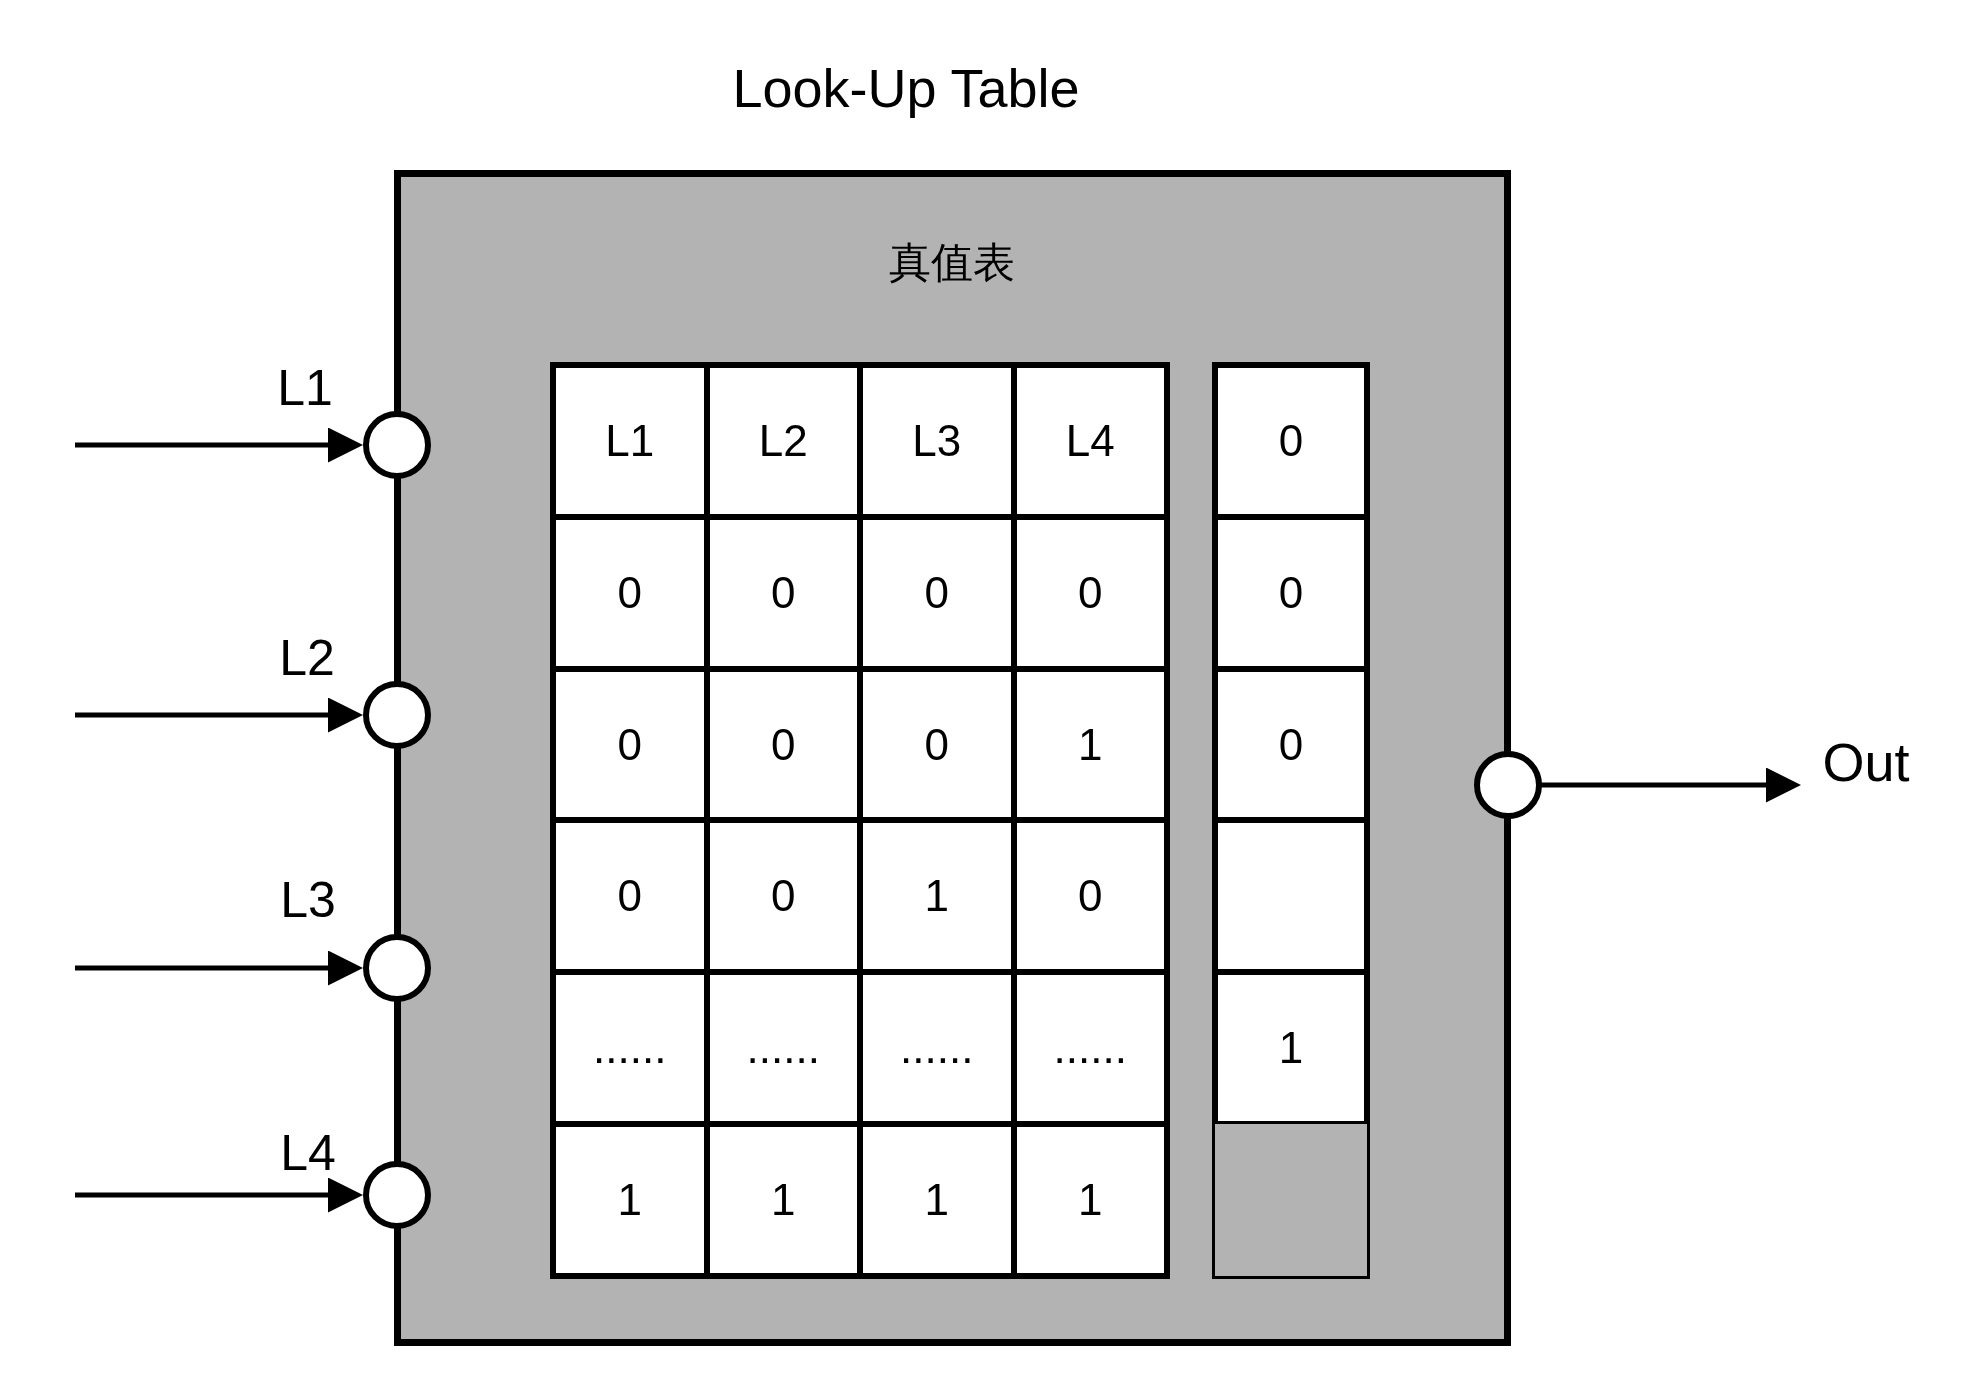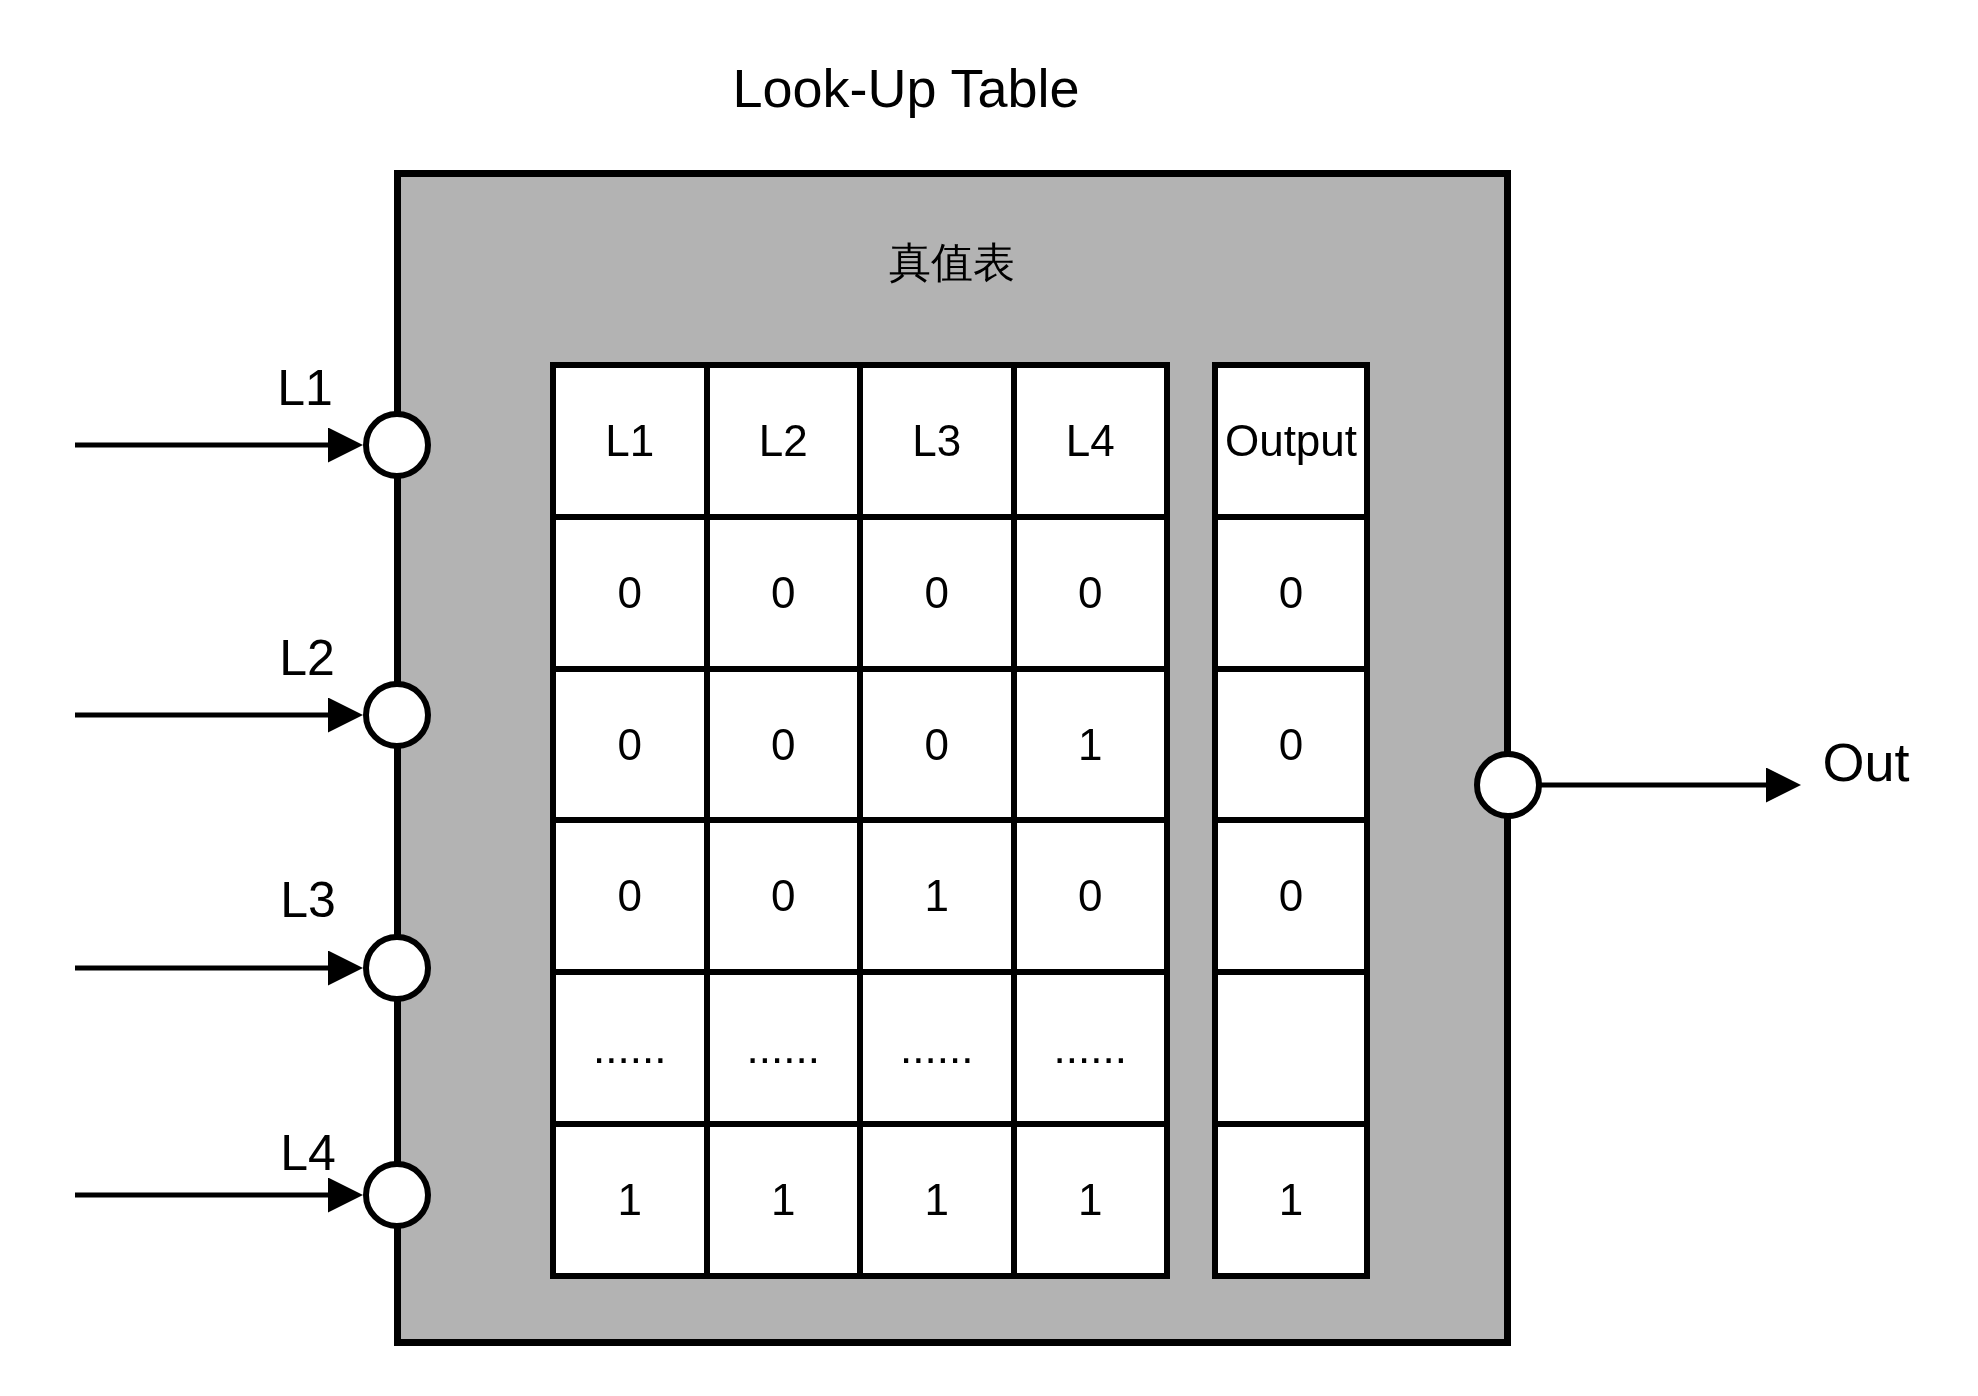--- a/index.html
+++ b/index.html
@@ -99,21 +99,20 @@
     <div class="cell">......</div>
     <div class="cell">......</div>
 
     <div class="cell">1</div>
     <div class="cell">1</div>
     <div class="cell">1</div>
     <div class="cell">1</div>
   </div>
 
   <div class="abs out-grid">
-    <div class="cell">Output</div>
     <div class="cell">0</div>
     <div class="cell">0</div>
     <div class="cell">0</div>
     <div class="cell"></div>
     <div class="cell">1</div>
   </div>
 
 </div>
 
 </body></html>

